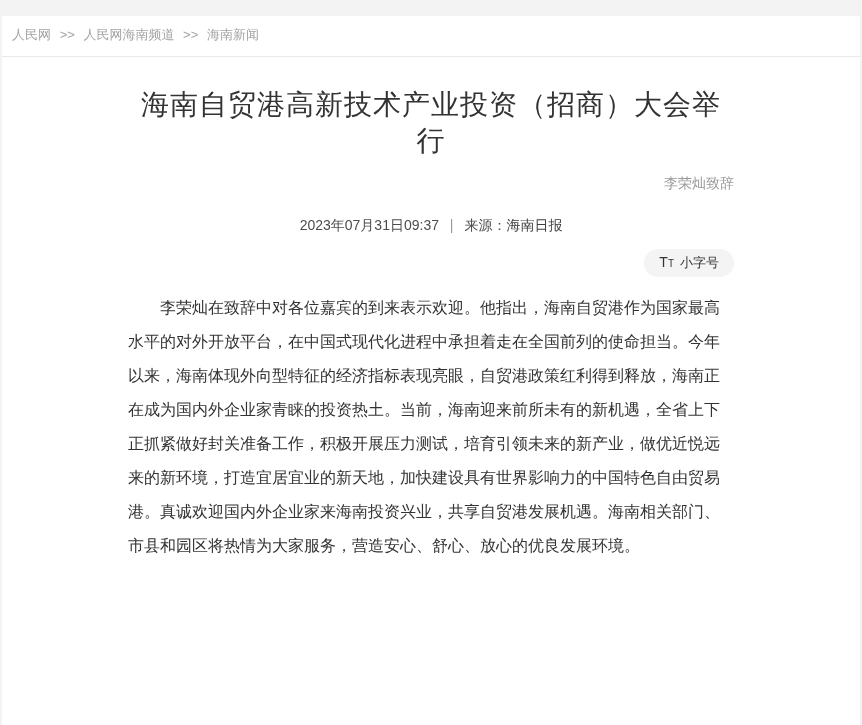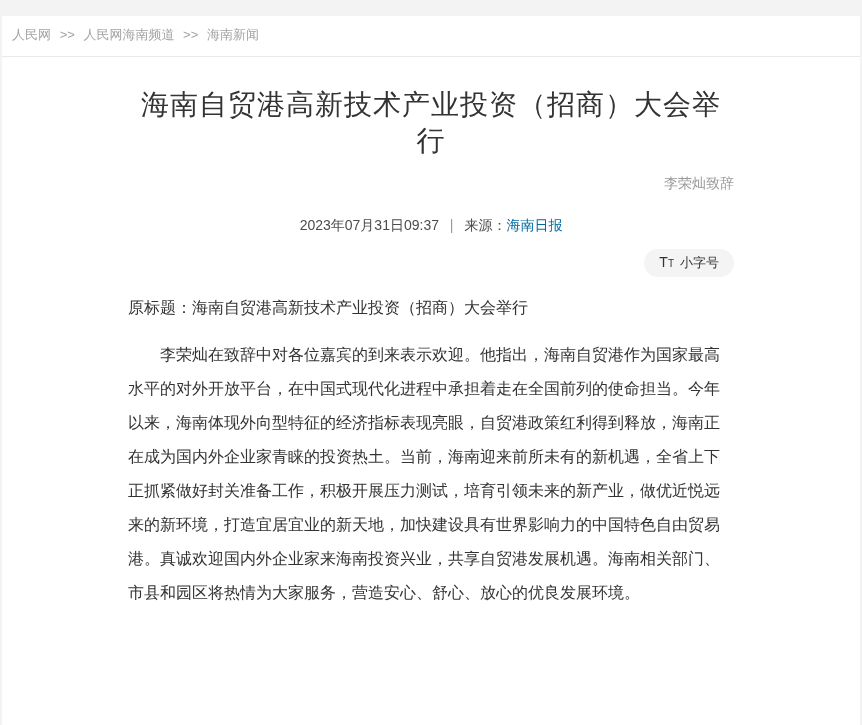--- a/index.html
+++ b/index.html
@@ -55,21 +55,21 @@
     font-size: 14px;
     color: #999999;
   }
   .meta {
     margin-top: 24px;
     text-align: center;
     font-size: 14px;
     color: #4c4c4c;
   }
   .meta .pipe { margin: 0 7px; color: #999999; }
-  .meta a { color: #0369a1; text-decoration: none; cursor: pointer; }
+  .meta a { color: #404040; text-decoration: none; cursor: pointer; }
   .toolbar {
     display: flex;
     justify-content: flex-end;
     margin-top: 14px;
   }
   .font-size-btn {
     display: inline-flex;
     align-items: baseline;
     background: #f4f4f4;
     border: none;
@@ -119,22 +119,19 @@
 
       <div class="toolbar">
         <button class="font-size-btn">
           <span class="t-big">T</span>
           <span class="t-small">T</span>
           <span>小字号</span>
         </button>
       </div>
 
       <div class="body">
-        <p class="orig-title">
-          <span>原标题：</span><span>海南自贸港高新技术产业投资（招商）大会举行</span>
-        </p>
         <p class="para">李荣灿在致辞中对各位嘉宾的到来表示欢迎。他指出，海南自贸港作为国家最高水平的对外开放平台，在中国式现代化进程中承担着走在全国前列的使命担当。今年以来，海南体现外向型特征的经济指标表现亮眼，自贸港政策红利得到释放，海南正在成为国内外企业家青睐的投资热土。当前，海南迎来前所未有的新机遇，全省上下正抓紧做好封关准备工作，积极开展压力测试，培育引领未来的新产业，做优近悦远来的新环境，打造宜居宜业的新天地，加快建设具有世界影响力的中国特色自由贸易港。真诚欢迎国内外企业家来海南投资兴业，共享自贸港发展机遇。海南相关部门、市县和园区将热情为大家服务，营造安心、舒心、放心的优良发展环境。</p>
 
       </div>
 
     </div>
   </div>
 </div>
 
 </body></html>

